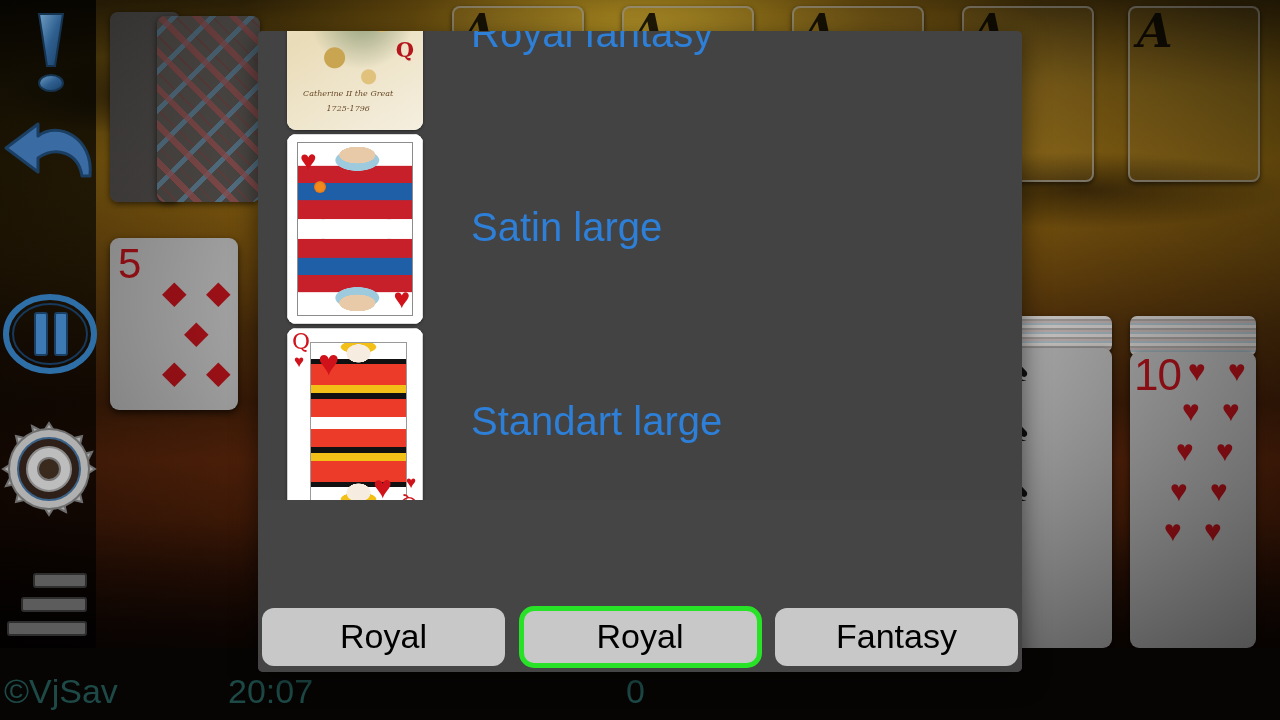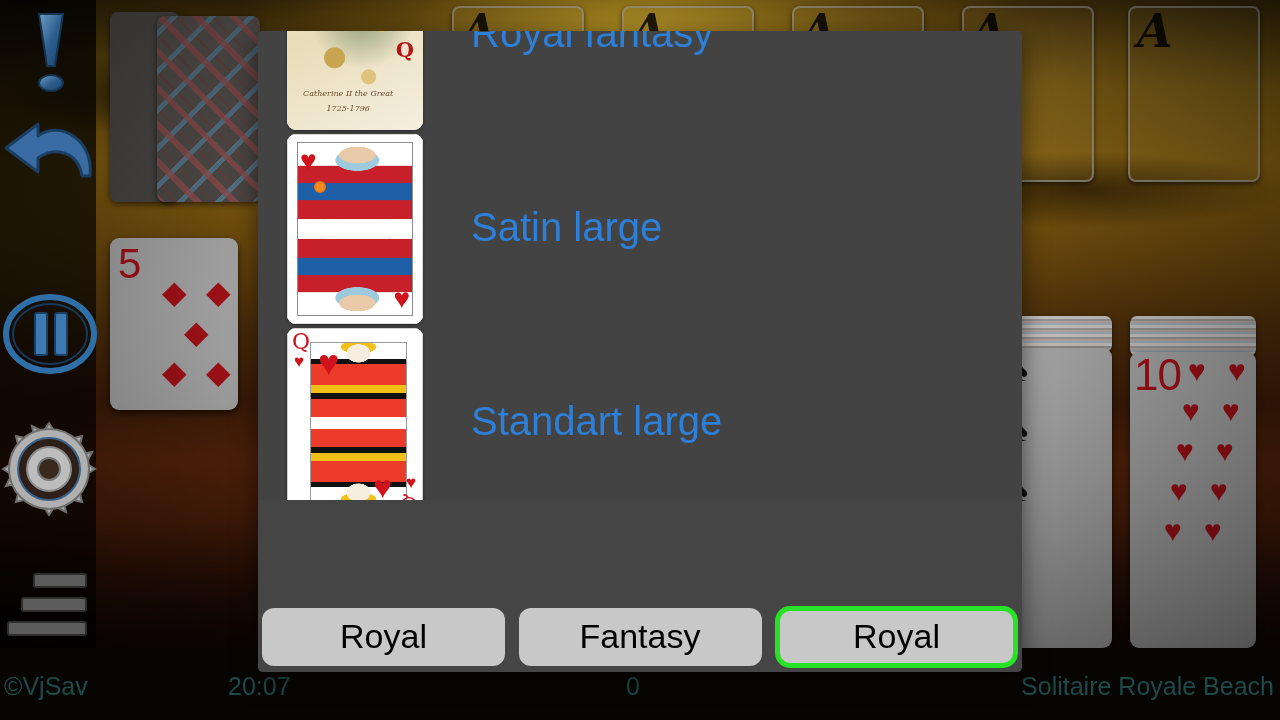--- a/index.html
+++ b/index.html
@@ -115,21 +115,21 @@
   .gray-pile {
     position: absolute; border-radius: 8px;
     background: linear-gradient(#555250, #4a4745);
     box-shadow: 0 2px 6px rgba(0,0,0,0.6);
   }
 
   
   .status-text {
     position: absolute;
     color: #1d4a47;
-    font-size: 25px;
+    font-size: 34px;
     font-family: "Liberation Sans", sans-serif;
     white-space: nowrap;
     text-align: center;
   }
 
   
   #dialog {
     position: absolute;
     left: 258px; top: 31px;
     width: 764px; height: 641px;
@@ -459,21 +459,20 @@
       <rect x="30" y="4" width="52" height="13" rx="2" fill="#5c5c5c" stroke="#2e2e2e" stroke-width="2"></rect>
       <rect x="18" y="28" width="64" height="13" rx="2" fill="#5c5c5c" stroke="#2e2e2e" stroke-width="2"></rect>
       <rect x="4" y="52" width="78" height="13" rx="2" fill="#5c5c5c" stroke="#2e2e2e" stroke-width="2"></rect>
     </svg>
   </div>
 
   <div class="bg-bottombar"></div>
   <div class="status-text" style="left:4px; top:672px;">©VjSav</div>
   <div class="status-text" style="left:228px; top:672px;">20:07</div>
   <div class="status-text" style="left:626px; top:672px;">0</div>
-  <div class="status-text" style="right:6px; top:672px;">Solitaire Royale Beach</div>
 
   <div id="dialog">
 
 
     <div id="dlg-list">
 
       <div class="deck-item" style="top:-93px; height:194px;">
         <div class="deck-thumb">
           <div class="art-royal">
             <div class="script">Catherine II the Great</div>
@@ -515,18 +514,18 @@
             <div class="q-br">Q</div>
           </div>
         </div>
         <div class="deck-label" style="top:73px;">Standart large</div>
       </div>
 
     </div>
 
     <div id="dlg-footer">
       <button class="deck-btn">Royal</button>
+      <button class="deck-btn selected">Royal</button>
       <button class="deck-btn">Fantasy</button>
-      <button class="deck-btn selected">Royal</button>
     </div>
 
   </div>
 </div>
 
 </body></html>

